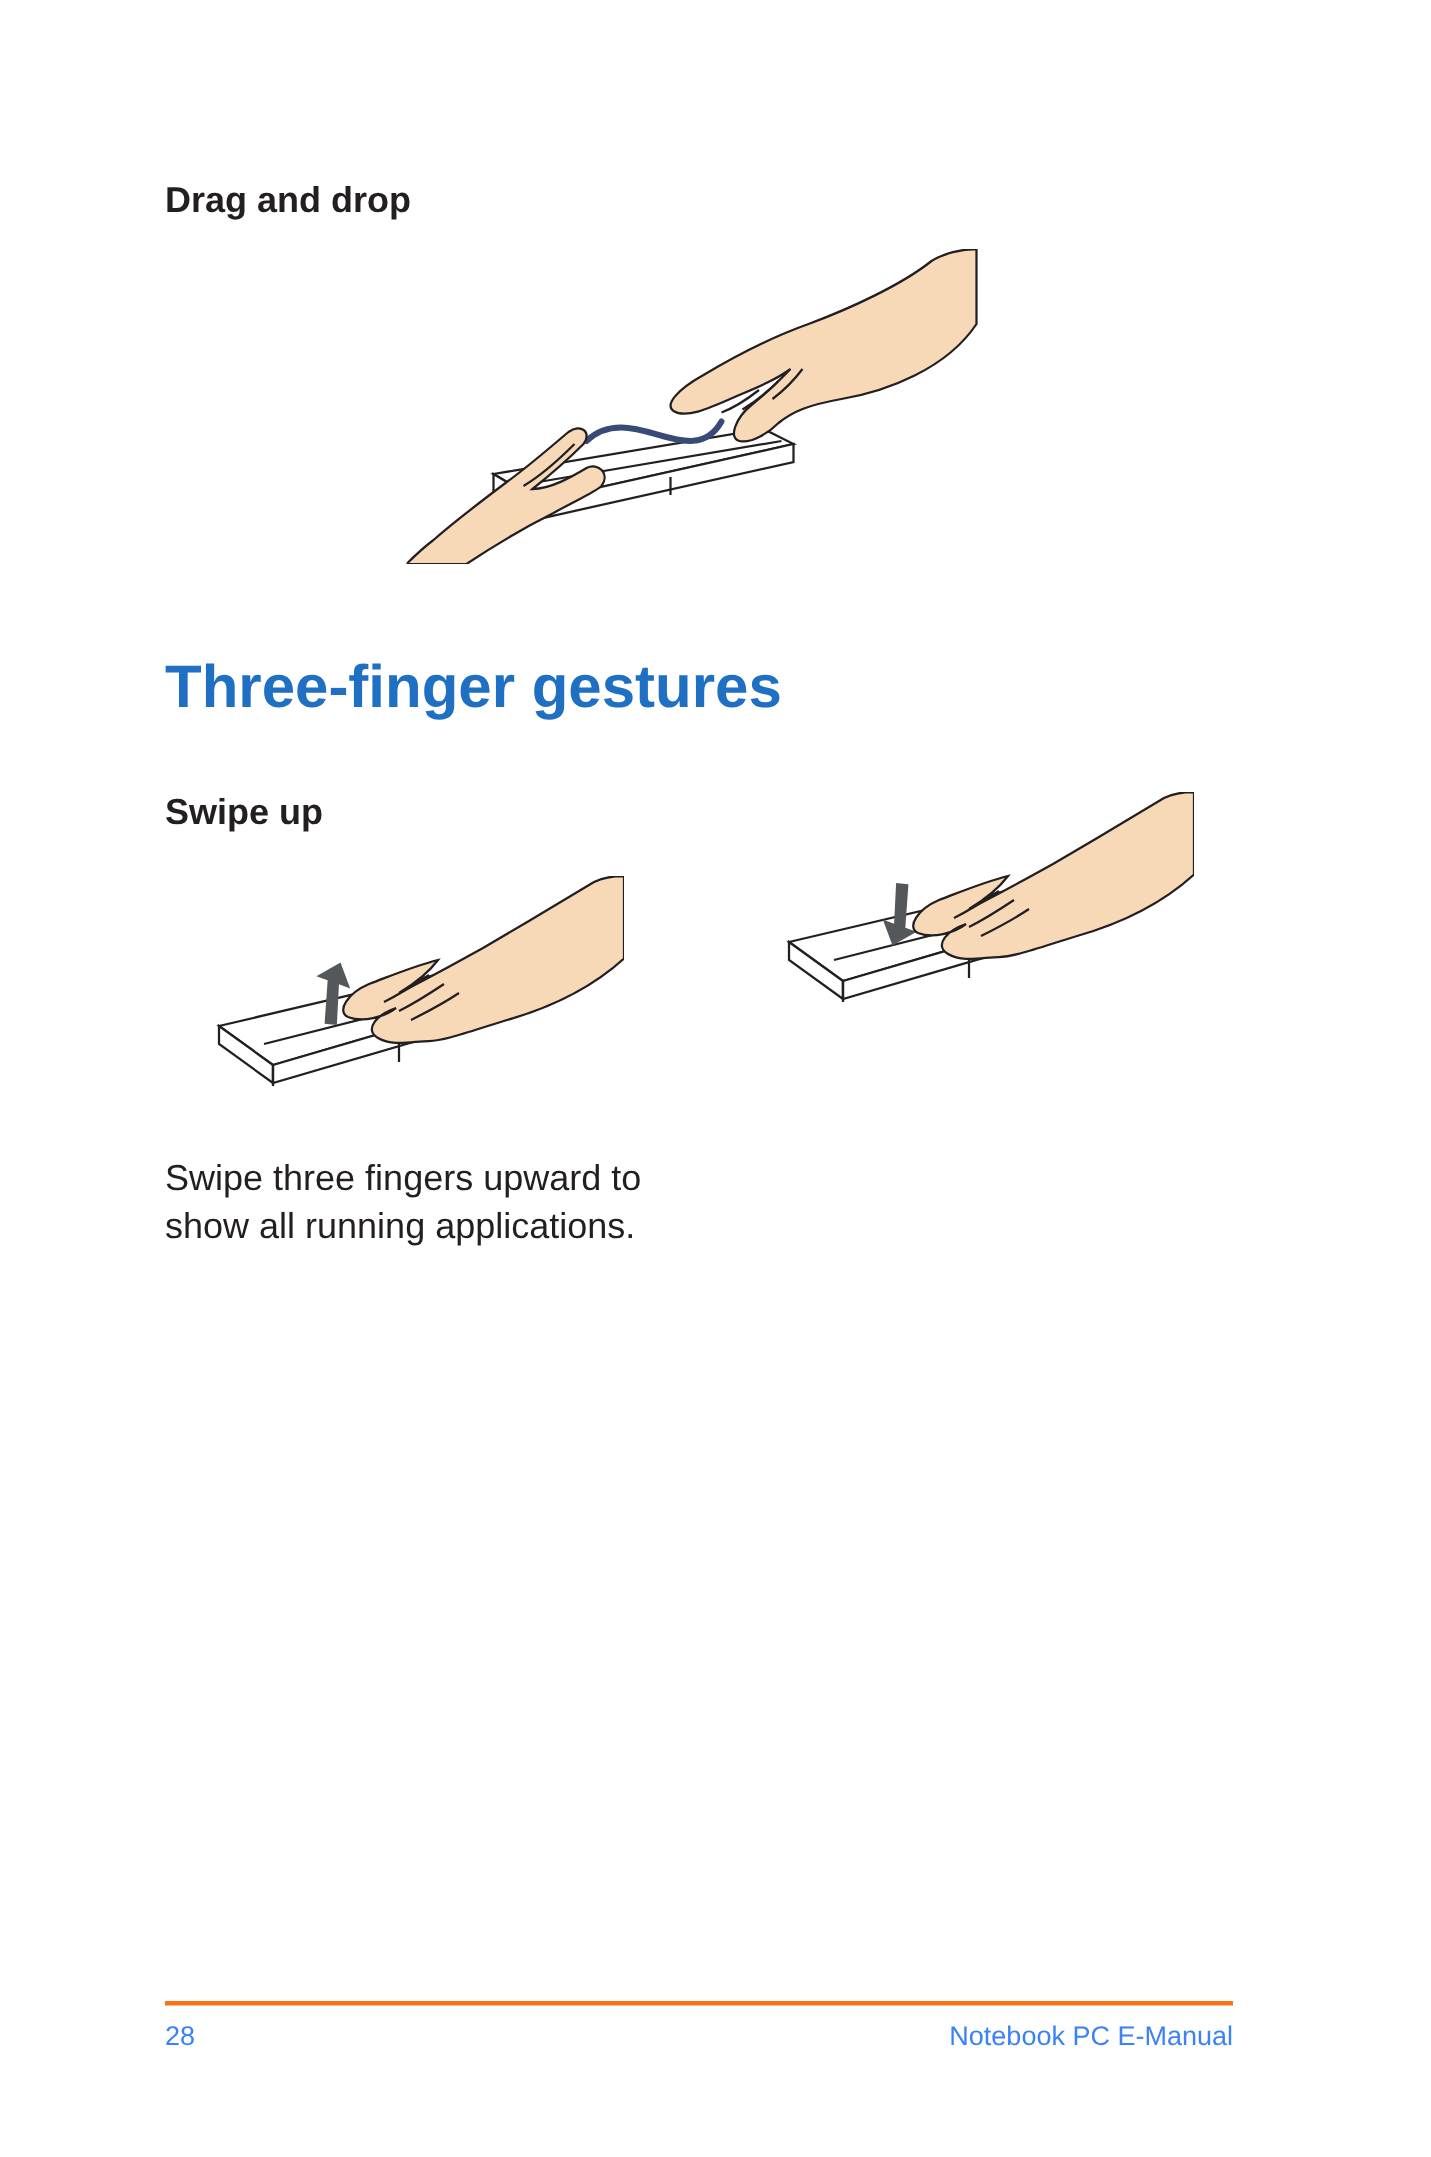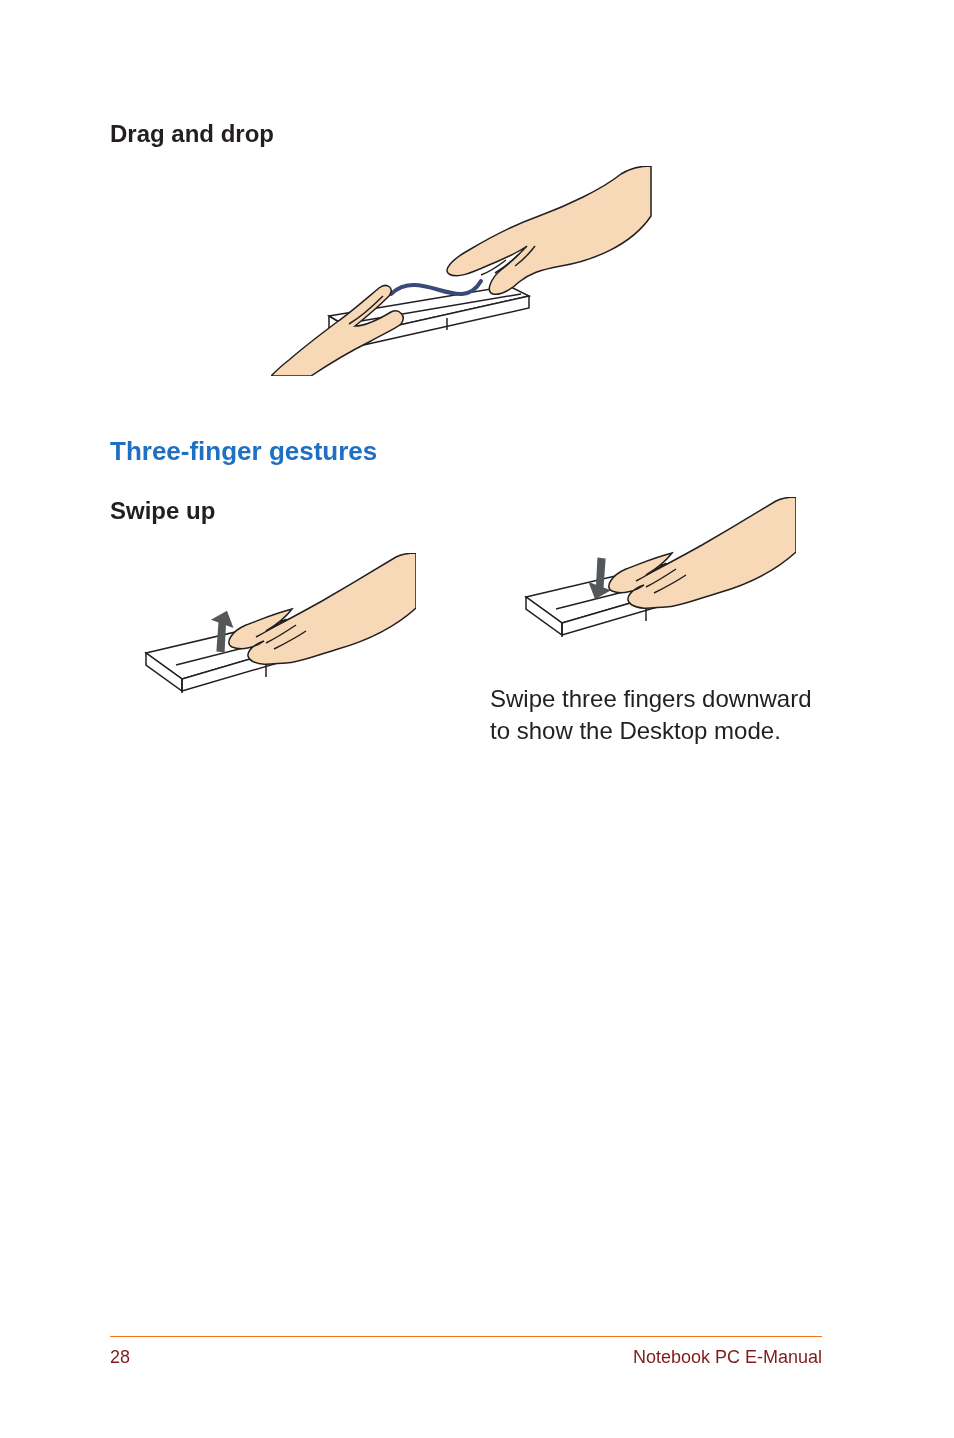--- a/index.html
+++ b/index.html
@@ -1,26 +1,26 @@
 <!DOCTYPE html>
 <html><head>
 <meta charset="utf-8">
 <style>
   * { box-sizing: border-box; margin: 0; padding: 0; }
   html, body { width: 954px; height: 1438px; background: #fff; font-family: "Segoe UI", "Myriad Pro", Arial, sans-serif; color: #231f20; }
   .page { position: relative; width: 932px; height: 1438px; padding: 110px 110px 60px 110px; }
   .heading-drag { font-weight: 700; font-size: 24px; margin-top: 10px; }
   .illus-wrap { display: flex; justify-content: center; margin: 18px 0 26px; }
   .body-text { font-size: 24px; line-height: 1.32; }
-  .section-title { color: #1f6fc2; font-weight: 700; font-size: 26px; margin-top: 60px; margin-bottom: 30px; }
+  .section-title { color: #1f6fc2; font-weight: 700; font-size: 40px; margin-top: 60px; margin-bottom: 47px; }
   .cols { display: flex; gap: 48px; justify-content: flex-end; }
   .col { flex: 1; }
   .col-heading { font-weight: 700; font-size: 24px; margin-bottom: 28px; }
   .col-illus { display: flex; justify-content: center; margin-bottom: 26px; }
-  .footer { position: absolute; left: 110px; right: 110px; bottom: 70px; border-top: 1px solid #f97316; padding-top: 10px; display: flex; justify-content: space-between; font-size: 18px; color: #7f1d1d; }
+  .footer { position: absolute; left: 110px; right: 110px; bottom: 70px; border-top: 3px solid #f97316; padding-top: 10px; display: flex; justify-content: space-between; font-size: 18px; color: #3b82f6; }
 </style>
 </head>
 <body>
 
 <div class="page">
 
   <div class="heading-drag">Drag and drop</div>
 
   <div class="illus-wrap">
     <svg width="390" height="210" viewBox="0 0 390 210">
@@ -73,20 +73,21 @@
           </g>
 
           <g stroke="#231f20" stroke-width="1.5" fill="#f7d9b8">
             <path d="M280 0 L280 55 C258 75 230 88 202 96 C176 104 160 110 150 110 C140 110 126 114 116 108 C106 102 116 92 128 88 C120 94 106 98 96 94 C88 90 96 78 110 72 C126 66 140 60 156 56 C150 64 140 72 130 78 C150 68 168 58 186 48 C210 34 240 16 260 4 C268 0 276 0 280 0 Z"></path>
             <path d="M150 66 C138 74 128 80 120 84" fill="none"></path>
             <path d="M160 72 C148 80 138 86 130 90" fill="none"></path>
             <path d="M170 78 C158 86 146 92 138 96" fill="none"></path>
           </g>
         </svg>
       </div>
+      <p class="body-text">Swipe three fingers upward to show all running applications.</p>
     </div>
 
     <div class="col">
       <div class="col-illus">
         <svg width="280" height="160" viewBox="0 0 280 160">
 
           <g stroke="#231f20" stroke-width="1.5" fill="#fff">
             <path d="M10 100 L180 60 L210 78 L46 126 Z"></path>
             <path d="M10 100 L10 112 L46 138 L46 126 Z"></path>
             <path d="M46 126 L46 138 L210 90 L210 78 Z"></path>
@@ -100,21 +101,20 @@
           </g>
 
           <g stroke="#231f20" stroke-width="1.5" fill="#f7d9b8">
             <path d="M280 0 L280 55 C258 75 230 88 202 96 C176 104 160 110 150 110 C140 110 126 114 116 108 C106 102 116 92 128 88 C120 94 106 98 96 94 C88 90 96 78 110 72 C126 66 140 60 156 56 C150 64 140 72 130 78 C150 68 168 58 186 48 C210 34 240 16 260 4 C268 0 276 0 280 0 Z"></path>
             <path d="M150 66 C138 74 128 80 120 84" fill="none"></path>
             <path d="M160 72 C148 80 138 86 130 90" fill="none"></path>
             <path d="M170 78 C158 86 146 92 138 96" fill="none"></path>
           </g>
         </svg>
       </div>
-      <p class="body-text">Swipe three fingers downward to show the Desktop mode.</p>
     </div>
   </div>
 
   <div class="footer">
     <span>28</span>
     <span>Notebook PC E-Manual</span>
   </div>
 
 </div>
 

